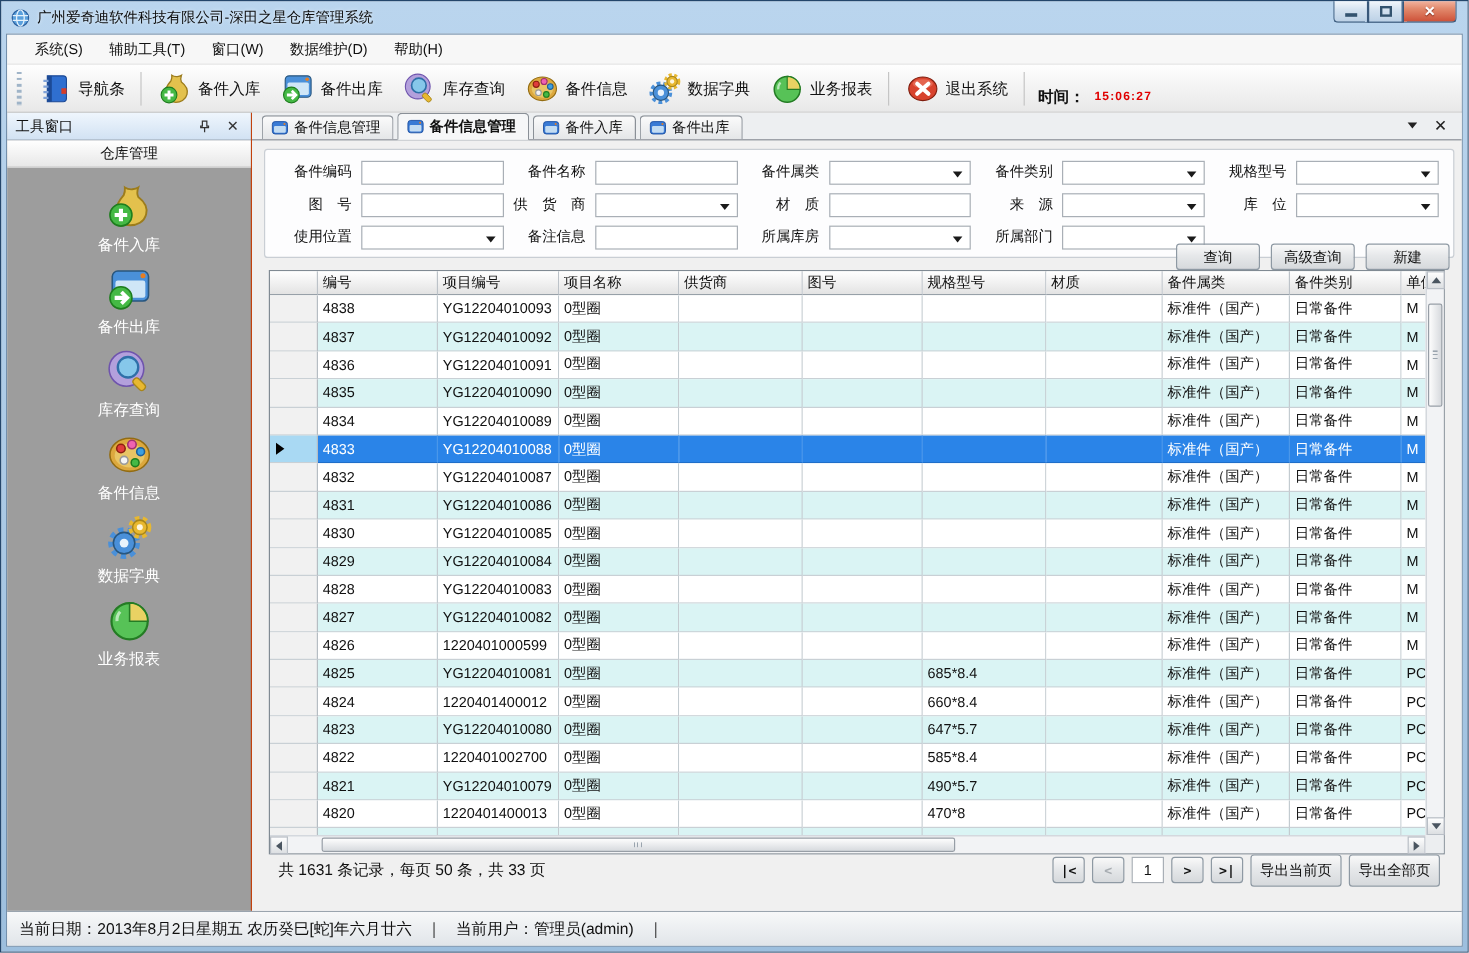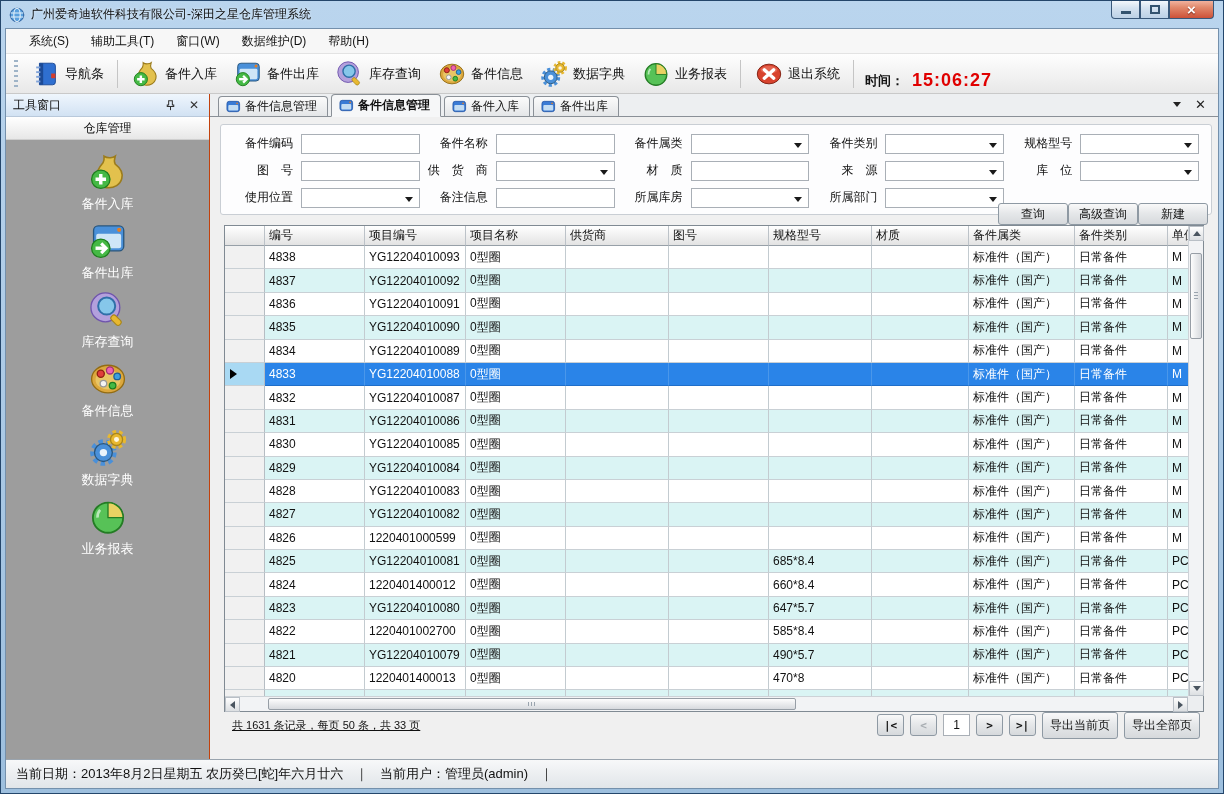--- a/index.html
+++ b/index.html
@@ -22,21 +22,21 @@
   .body{position:absolute;left:4px;right:4px;top:27px;bottom:4px;background:#f0f0f0;border:1px solid #7490ac;display:flex;flex-direction:column;}
   .menubar{height:25px;flex:none;background:#f7f7f7;border-bottom:1px solid #e3e3e3;display:flex;align-items:center;padding-left:12px;}
   .menu-item{padding:4px 11px;cursor:default;}
   .toolbar{height:40px;flex:none;background:linear-gradient(#fefefe,#e8e8e8);border-bottom:1px solid #c9c9c9;display:flex;align-items:center;padding:0 6px;}
   .tb-grip{width:4px;height:28px;margin:0 5px 0 2px;background:repeating-linear-gradient(#9fb4c8 0 2px,transparent 2px 5px);border-left:2px solid transparent;}
   .tb-item{display:flex;align-items:center;gap:4px;padding:2px 8px;font-size:13px;cursor:default;}
   .tb-item .icon{width:30px;height:30px;}
   .icon svg{width:100%;height:100%;display:block;}
   .tb-sep{width:1px;height:28px;background:#c5c5c5;margin:0 5px;}
   .tb-time{display:flex;align-items:center;gap:8px;font-size:13px;font-weight:bold;padding-left:6px;margin-top:14px;}
-  .tb-time .val{color:var(--timecol,#e00000);letter-spacing:1px;font-size:18px;}
+  .tb-time .val{color:var(--timecol,#e00000);letter-spacing:1px;font-size:10px;}
   
   .dock{flex:1;display:flex;min-height:0;}
   .sidebar{width:204px;flex:none;background:#9d9d9d;border-right:1px solid #c2410c;display:flex;flex-direction:column;}
   .sb-header{height:23px;flex:none;background:linear-gradient(#eff6fd,#d2e2f3);border-bottom:1px solid #b9c9db;display:flex;align-items:center;padding:0 7px;gap:8px;}
   .sb-title{flex:1;}
   .sb-tool{width:16px;height:16px;display:flex;align-items:center;justify-content:center;color:#333;font-size:12px;cursor:default;}
   .sb-tool svg{width:13px;height:13px;}
   .sb-group{height:23px;flex:none;background:linear-gradient(#ffffff,#e7e7e7);border-bottom:1px solid #cfcfcf;text-align:center;line-height:22px;}
   .sb-items{flex:1;display:flex;flex-direction:column;align-items:center;padding-top:11px;gap:3px;overflow:hidden;}
   .side-item{width:130px;height:66px;display:flex;flex-direction:column;align-items:center;color:#fff;font-size:13px;gap:2px;cursor:default;}
@@ -53,21 +53,21 @@
   .tclose{font-size:13px;font-weight:bold;line-height:1;}
   .content{position:absolute;left:0;right:0;top:23px;bottom:0;}
   
   .search-panel{position:absolute;left:10px;top:7px;width:992px;height:91px;background:#fdfdfe;border:1px solid #c9ced4;border-radius:3px;
        display:grid;grid-template-columns:repeat(5,1fr);grid-auto-rows:21px;gap:6px 8px;padding:8px 12px;align-items:center;}
   .sfield{display:flex;align-items:center;gap:8px;min-width:0;}
   .sfield .lbl{width:60px;flex:none;text-align:right;white-space:pre;}
   .sfield .inp{flex:1;height:20px;border:1px solid #a9afb6;background:#fff;}
   .sfield .cmb{flex:1;height:20px;border:1px solid #a9afb6;background:#fff;position:relative;}
   .cmb::after{content:"";position:absolute;right:6px;top:8px;border:4px solid transparent;border-top:5px solid #1a1a1a;}
-  .search-buttons{position:absolute;right:10px;bottom:7px;display:flex;}
+  .search-buttons{position:absolute;right:10px;bottom:7px;display:flex;gap:9px;}
   .btn{height:22px;border:1px solid #8e99a3;border-radius:3px;background:linear-gradient(#f9f9f9,#e6e8ea 45%,#d6d9dc);
        display:flex;align-items:center;justify-content:center;font-size:12px;cursor:default;}
   .search-buttons .btn{width:70px;}
   
   .tablewrap{position:absolute;left:14px;top:108px;width:980px;height:487px;border:1px solid #808a93;background:#fff;}
   .tgrid{position:absolute;left:0;top:0;right:15px;bottom:15px;overflow:hidden;}
   .trow,.theadrow{display:grid;grid-template-columns:40px 100px 101px 100px 103px 100px 103px 97px 106px 93px 60px;}
   .theadrow{height:20px;}
   .trow{height:23.4px;}
   .tcell{border-right:1px solid #c3cbd0;border-bottom:1px solid #c9d0d5;padding-left:4px;display:flex;align-items:center;
@@ -88,21 +88,21 @@
   .tri-l{width:0;height:0;border:4px solid transparent;border-right:5px solid #4a5560;margin-left:-4px;}
   .tri-r{width:0;height:0;border:4px solid transparent;border-left:5px solid #4a5560;margin-right:-4px;}
   .sbtrack{flex:1;position:relative;}
   .vthumb{position:absolute;left:1px;right:1px;top:12px;height:86px;background:linear-gradient(90deg,#fdfdfd,#d7dade);border:1px solid #979ea6;border-radius:2px;}
   .vthumb::after{content:"";position:absolute;left:3px;right:3px;top:50%;margin-top:-4px;height:8px;background:repeating-linear-gradient(#9aa4ae 0 1px,transparent 1px 3px);}
   .hthumb{position:absolute;top:1px;bottom:1px;left:28px;width:528px;background:linear-gradient(#fdfdfd,#d7dade);border:1px solid #979ea6;border-radius:2px;}
   .hthumb::after{content:"";position:absolute;top:3px;bottom:3px;left:50%;margin-left:-4px;width:8px;background:repeating-linear-gradient(90deg,#9aa4ae 0 1px,transparent 1px 3px);}
   .sbcorner{position:absolute;right:0;bottom:0;width:15px;height:15px;background:#eceef0;}
   
   .pagebar{position:absolute;left:14px;right:18px;top:593px;height:30px;display:flex;align-items:center;}
-  .pagesummary{margin-left:8px;font-size:11px;text-decoration:underline;}
+  .pagesummary{margin-left:8px;font-size:13px;}
   .pagectrls{margin-left:auto;display:flex;align-items:center;gap:6px;}
   .pgbtn{width:27px;height:22px;font-family:"DejaVu Sans Mono","Liberation Mono",monospace;font-size:11px;font-weight:bold;}
   .pgbtn.dis{color:#a8adb2;}
   .pagebox{width:27px;height:22px;border:1px solid #a9afb6;background:#fff;display:flex;align-items:center;justify-content:center;}
   .exbtn{width:76px;height:27px;}
   .exbtn:first-of-type{margin-left:18px;}
   
   .statusbar{height:29px;flex:none;background:linear-gradient(#f7f8f9,#e1e5e9);border-top:1px solid #9aa4ae;display:flex;align-items:center;gap:12px;padding:0 10px;font-size:13px;}
 </style>
 </head>

